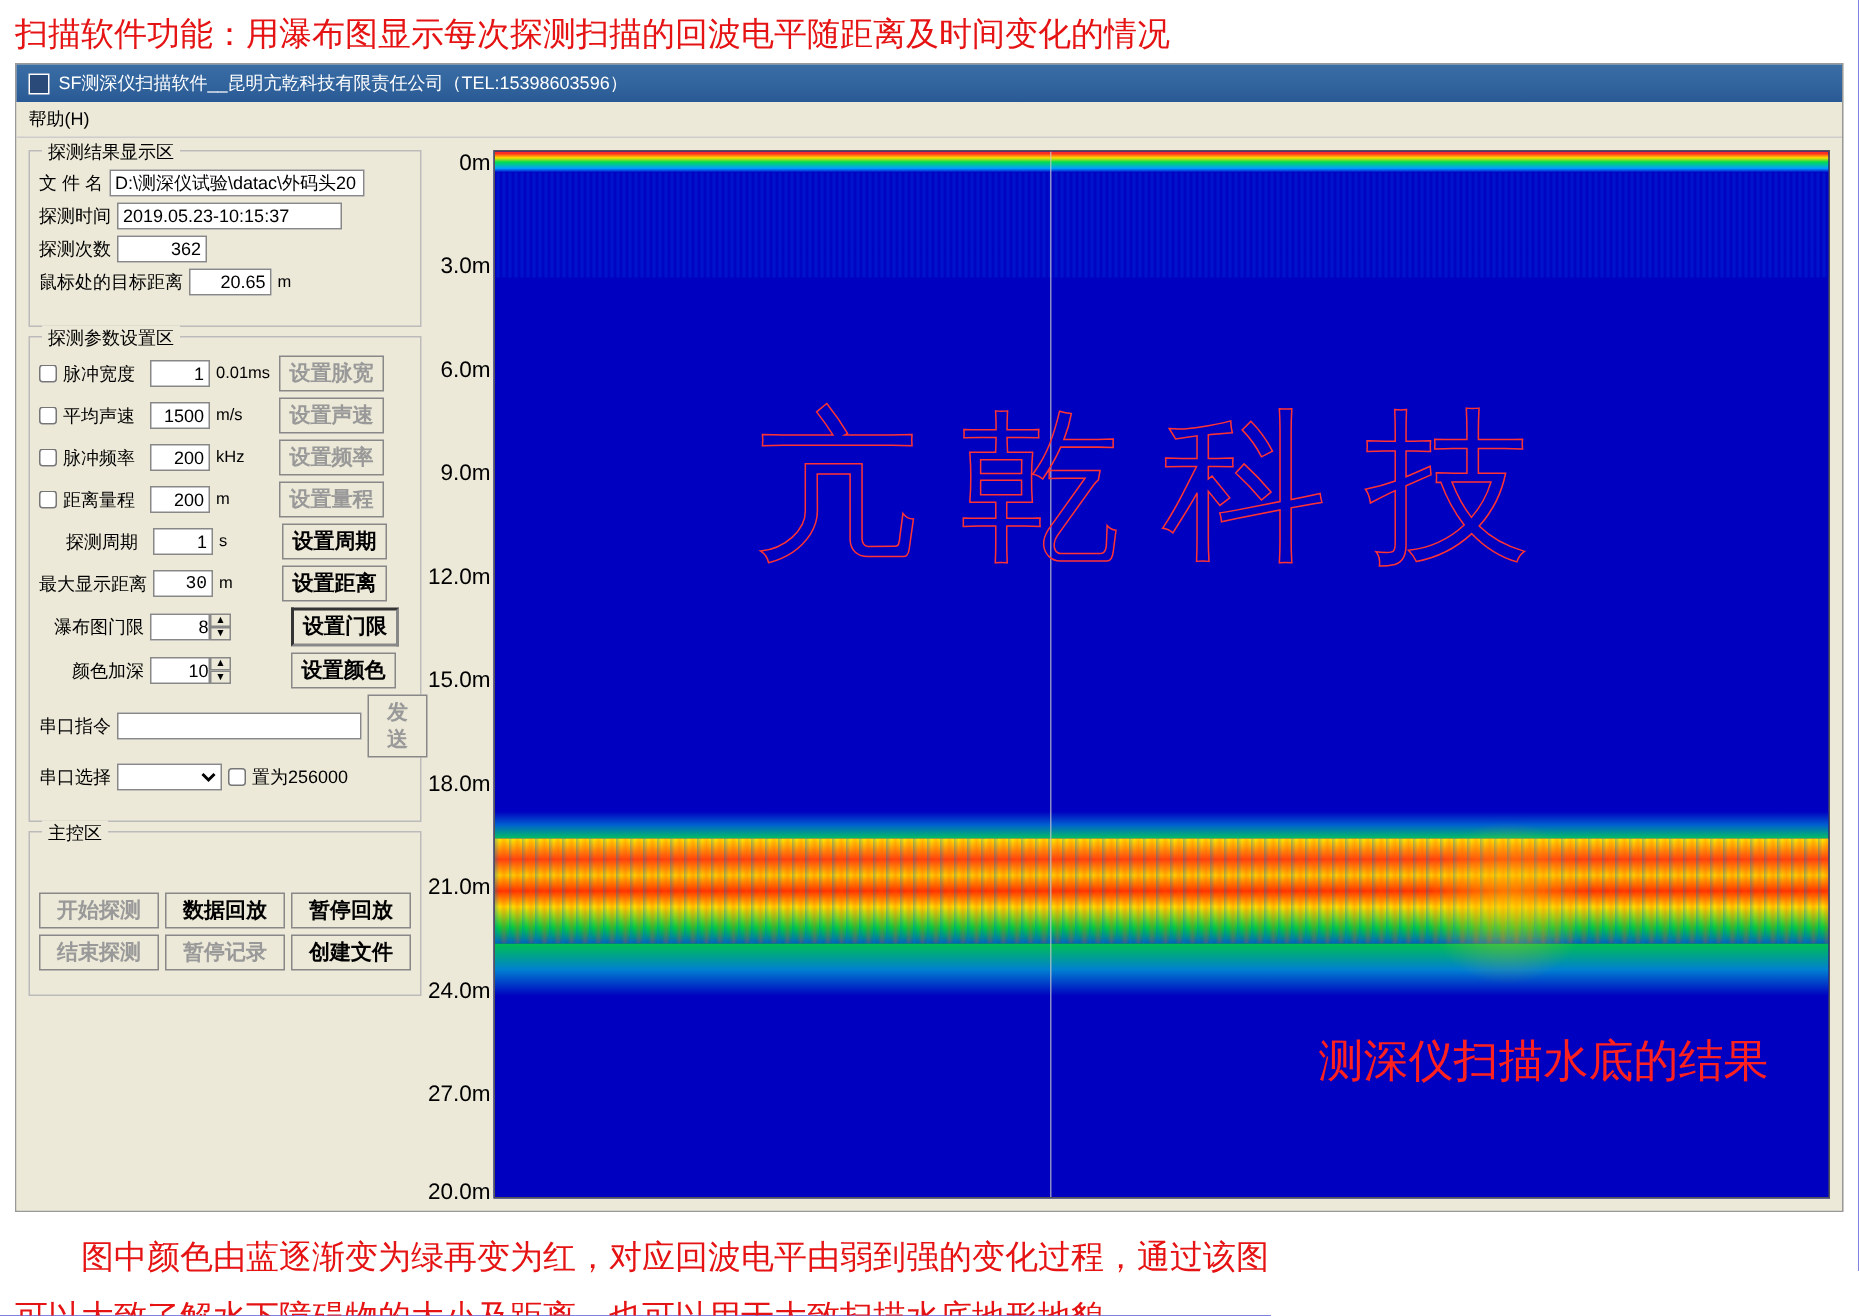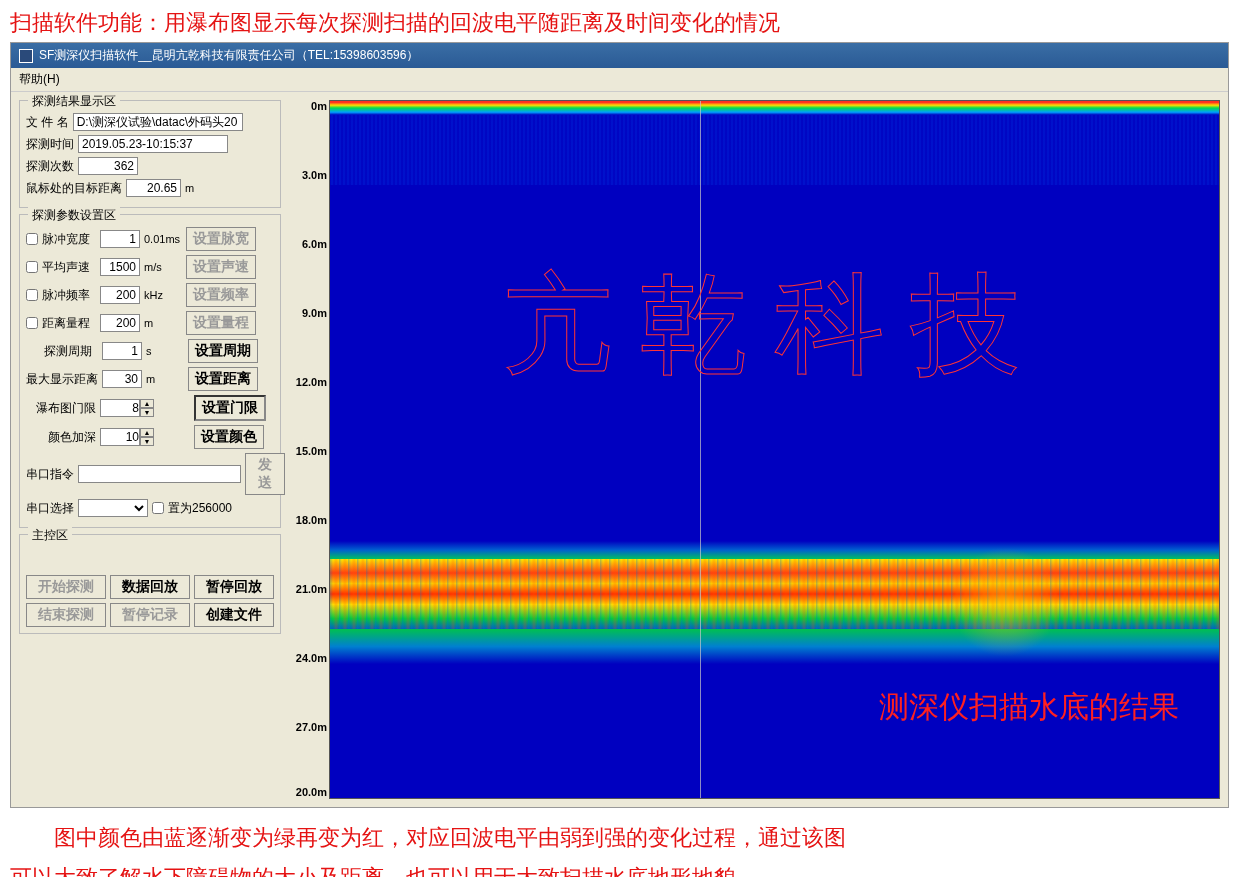--- a/index.html
+++ b/index.html
@@ -5,36 +5,36 @@
 * { box-sizing: border-box; margin: 0; padding: 0; }
 body { font-family: "Microsoft YaHei", SimSun, sans-serif; background: #fff; width: 1239px; height: 877px; overflow: hidden; }
 .annotation-top { color: #e51313; font-size: 22px; padding: 8px 10px 4px 10px; font-weight: 400; }
 .annotation-bottom { color: #e51313; font-size: 22px; padding: 10px 10px 0 10px; line-height: 1.8; text-align: justify; }
 .window { margin: 0 10px; border: 1px solid #999; background: #ece9d8; width: 1219px; }
 .titlebar { background: linear-gradient(#3a6ea5,#2a5a95); color: #fff; padding: 4px 8px; font-size: 12px; display: flex; align-items: center; gap: 6px; }
 .titlebar-icon { width: 14px; height: 14px; background: #2a4a7a; border: 1px solid #fff; display: inline-block; }
 .menubar { background: #ece9d8; padding: 3px 8px; font-size: 12px; border-bottom: 1px solid #ccc; }
 .client { background: #ece9d8; display: flex; gap: 8px; padding: 8px; height: 715px; }
 .left-panel { width: 262px; display: flex; flex-direction: column; gap: 6px; }
-.groupbox { border: 1px solid #bbb; padding: 8px 6px 6px 6px; position: relative; background: #ece9d8; }
+.groupbox { border: 1px solid #bbb; padding: 8px 6px 16px 6px; position: relative; background: #ece9d8; }
 .groupbox-title { position: absolute; top: -8px; left: 8px; background: #ece9d8; padding: 0 4px; font-size: 12px; }
 .row { display: flex; align-items: center; gap: 4px; font-size: 12px; margin: 4px 0; }
 .row label { white-space: nowrap; }
 .txt { background: #fff; border: 1px solid #888; padding: 1px 3px; font-size: 12px; height: 18px; }
 .txt-ro { background: #fff; border: 1px solid #888; padding: 1px 3px; font-size: 12px; text-align: right; }
 .btn { background: #ece9d8; border: 1px solid #888; padding: 2px 6px; font-size: 14px; cursor: pointer; min-width: 56px; font-weight: bold; }
 .btn:disabled, .btn.disabled { color: #999; }
 .chk { width: 12px; height: 12px; }
 .spin { display: flex; align-items: center; }
 .spin input { width: 40px; text-align: right; border: 1px solid #888; font-size: 12px; height: 18px; }
 .spin-btns { display: flex; flex-direction: column; }
 .spin-btns span { width: 14px; height: 9px; border: 1px solid #888; background: #ece9d8; font-size: 7px; text-align: center; line-height: 7px; cursor: pointer; }
 .combo { border: 1px solid #888; background: #fff; font-size: 12px; height: 18px; width: 70px; }
 .main-control { display: grid; grid-template-columns: 1fr 1fr 1fr; gap: 4px; margin-top: 32px; }
-.axis-col { width: 40px; position: relative; font-size: 11px; font-weight: bold; }
+.axis-col { width: 40px; position: relative; font-size: 15px; }
 .tick { position: absolute; right: 2px; }
 .waterfall-area { flex: 1; display: flex; }
 .waterfall { flex: 1; background: #0000c0; position: relative; overflow: hidden; border: 1px solid #555; }
 .wf-band { position: absolute; left: 0; right: 0; }
 .wf-surface { top: 0; height: 14px; background: linear-gradient(#ff3020 10%, #ffdd00 30%, #00dd50 50%, #00a0ff 80%, #0000c0); }
 .wf-noise1 { top: 14px; height: 70px; background: repeating-linear-gradient(90deg, #0000c0 0px, #0018d0 2px, #0000c0 4px); opacity: 0.95; }
 .wf-bottom-pre { top: 440px; height: 18px; background: linear-gradient(#0000c0, #0060d0, #00c060); }
 .wf-bottom { top: 458px; height: 70px; background: linear-gradient(#ffee00 0%, #ff4010 20%, #ffcc00 35%, #ff3000 50%, #ffdd00 65%, #00cc40 85%, #0060c0 100%); }
 .wf-bottom::before { content: ''; position: absolute; left: 0; right: 0; top: 0; bottom: 0; background: repeating-linear-gradient(90deg, rgba(0,120,200,0.35) 0px, transparent 3px, rgba(255,80,0,0.25) 6px, transparent 9px); }
 .wf-bottom-post { top: 528px; height: 35px; background: linear-gradient(#00c050, #0080d0, #0000c0); }
@@ -114,21 +114,21 @@
         </div>
         <div class="row">
           <span style="width:14px"></span>
           <label style="width:54px">探测周期</label>
           <input class="txt" style="width: 40px; text-align: right;" value="1">
           <span class="u" style="width:38px">s</span>
           <button class="btn">设置周期</button>
         </div>
         <div class="row">
           <label style="width:72px">最大显示距离</label>
-          <input class="txt" style="width: 40px; text-align: right;" value="30">
+          <input class="txt" style="width: 40px; text-align: right; font-family: Liberation Mono, monospace;" value="30">
           <span class="u" style="width:38px">m</span>
           <button class="btn">设置距离</button>
         </div>
         <div class="row">
           <label style="width:70px;text-align:right">瀑布图门限</label>
           <div class="spin">
             <input value="8" style="">
             <div class="spin-btns">
                 <span>▲</span>
                 <span>▼</span>

